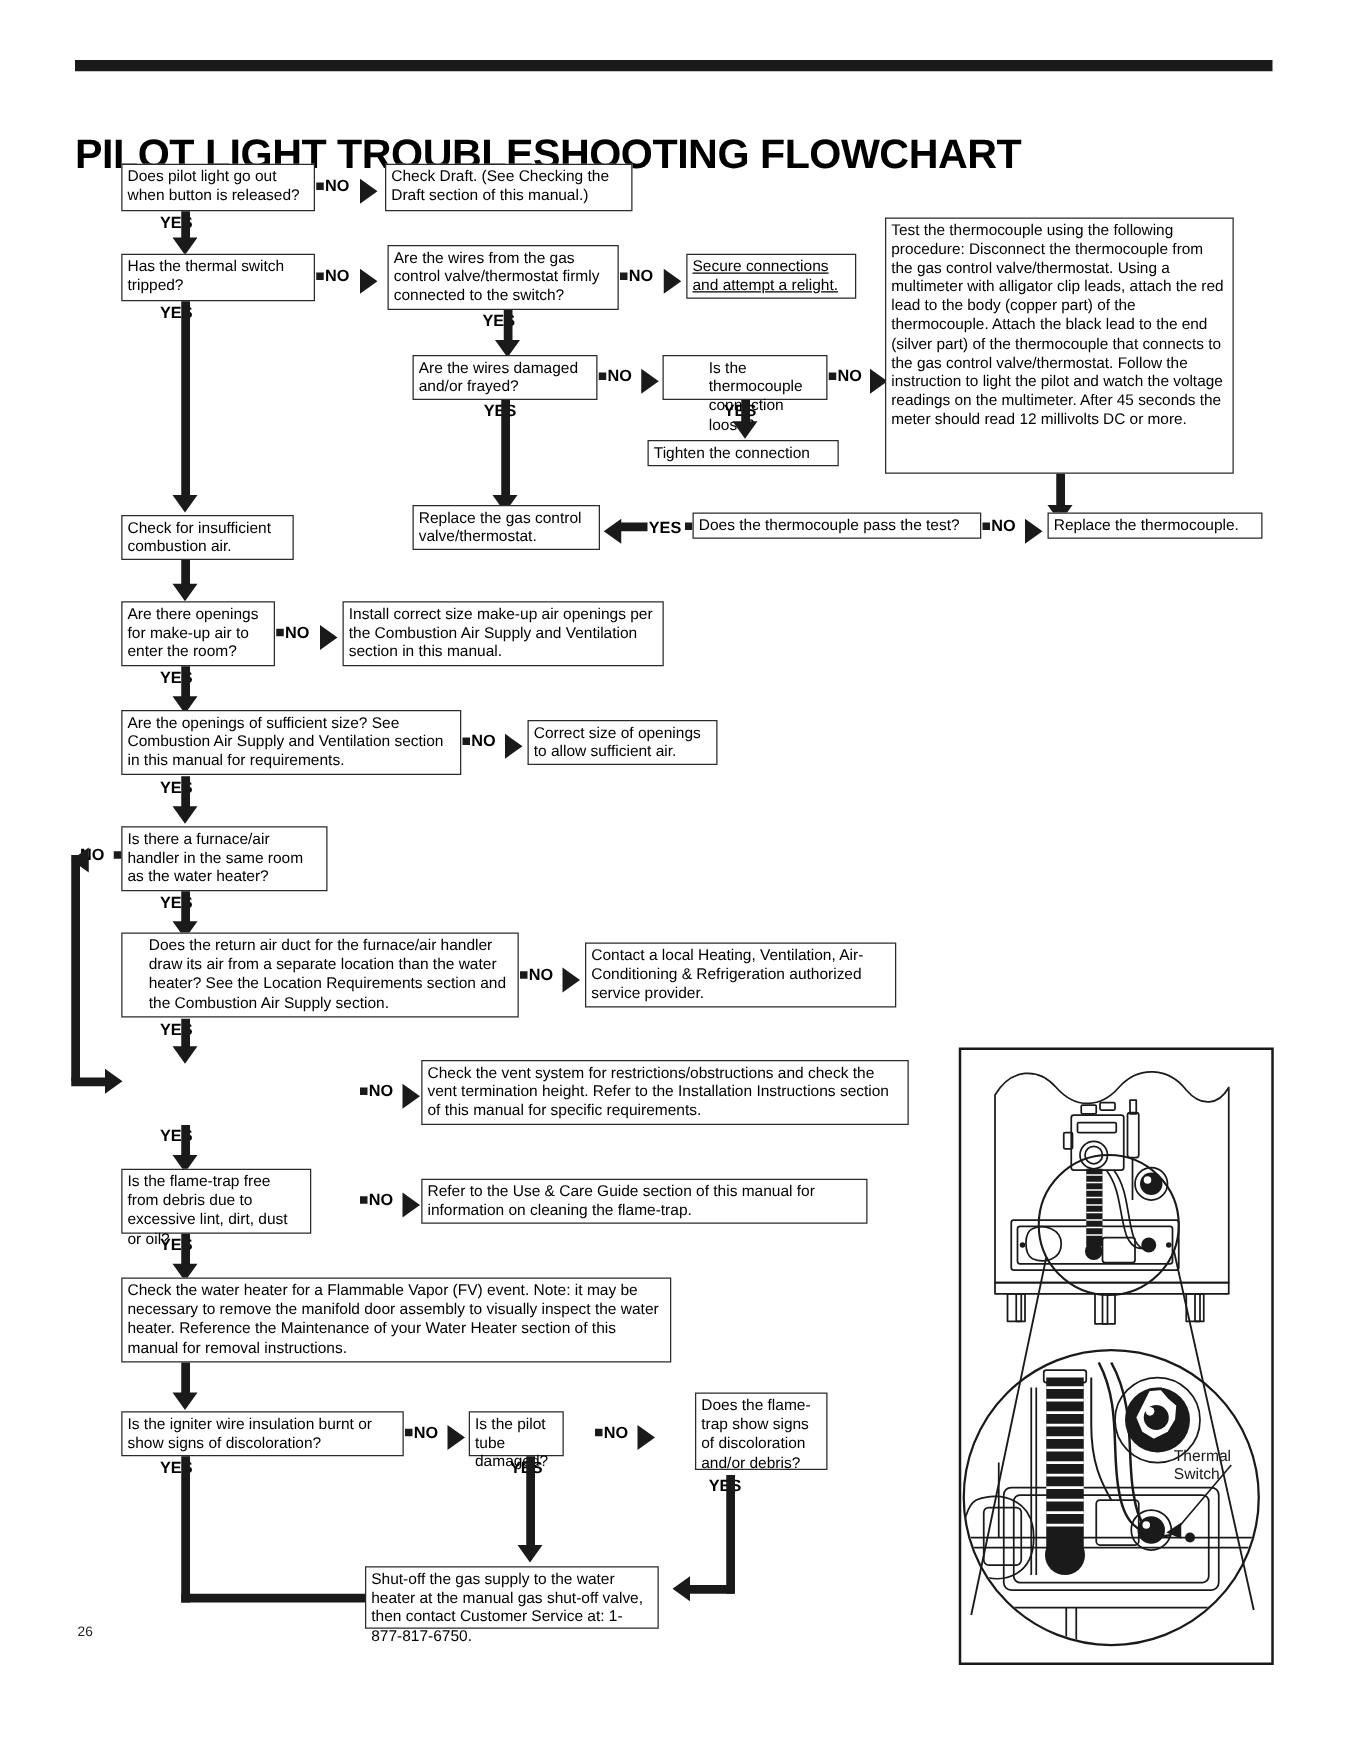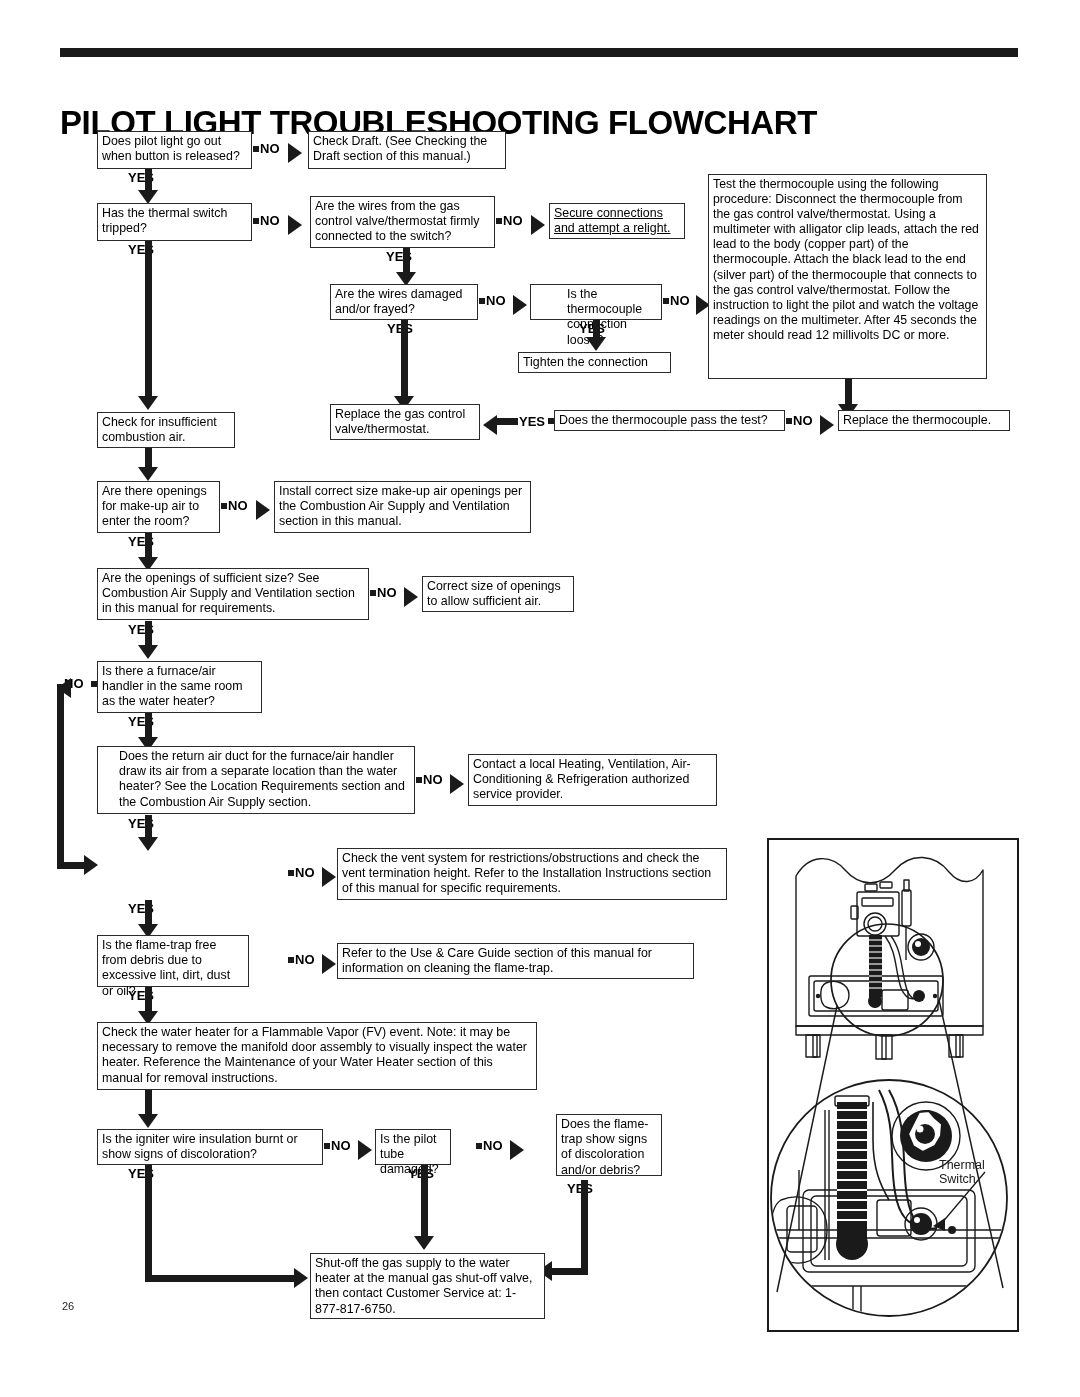--- a/index.html
+++ b/index.html
@@ -224,21 +224,21 @@
 
   <span class="lbl" style="left:408px;top:1166px;">YES</span>
   <div class="ln v" style="left:421px;top:1165px;height:77px;"></div>
   <div class="ar ar-d" style="left:414px;top:1236px;"></div>
 
   <span class="lbl" style="left:567px;top:1181px;">YES</span>
   <div class="ln v" style="left:581px;top:1180px;height:95px;"></div>
   <div class="ln h" style="left:552px;top:1268px;width:35px;"></div>
   <div class="ar ar-l" style="left:538px;top:1261px;"></div>
 
-  <div class="box" style="left:310px;top:1253px;width:235px;height:66px;">Shut-off the gas supply to the water heater at the manual gas shut-off valve, then contact Customer Service at: 1-877-817-6750.</div>
+  <div class="box" style="left:292px;top:1253px;width:235px;height:50px;">Shut-off the gas supply to the water heater at the manual gas shut-off valve, then contact Customer Service at: 1-877-817-6750.</div>
 
   <div class="illus">
     <svg width="244" height="486" viewBox="0 0 244 486" xmlns="http://www.w3.org/2000/svg" fill="none" stroke="#1a1a1a" stroke-width="1.4" stroke-linejoin="round">
 
       <path d="M27 36 C40 14, 62 14, 76 30 C92 48, 112 46, 126 30 C142 12, 166 14, 180 32 C192 46, 206 44, 214 30
                L214 186 L27 186 Z"></path>
 
       <rect x="40" y="136" width="134" height="40" rx="2"></rect>
       <rect x="45" y="141" width="124" height="30" rx="2"></rect>
       <circle cx="49" cy="156" r="2.2" fill="#1a1a1a" stroke="none"></circle>

